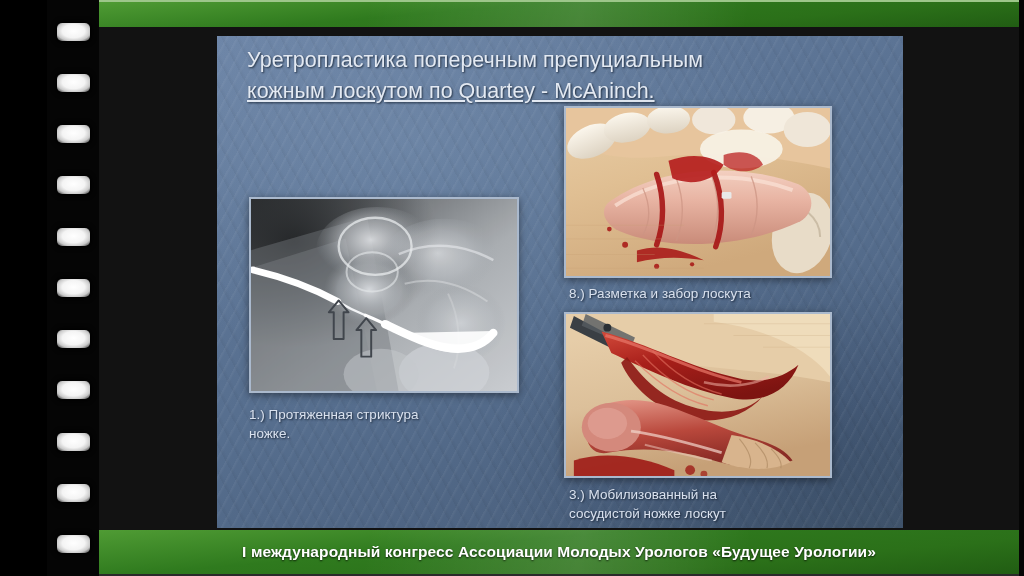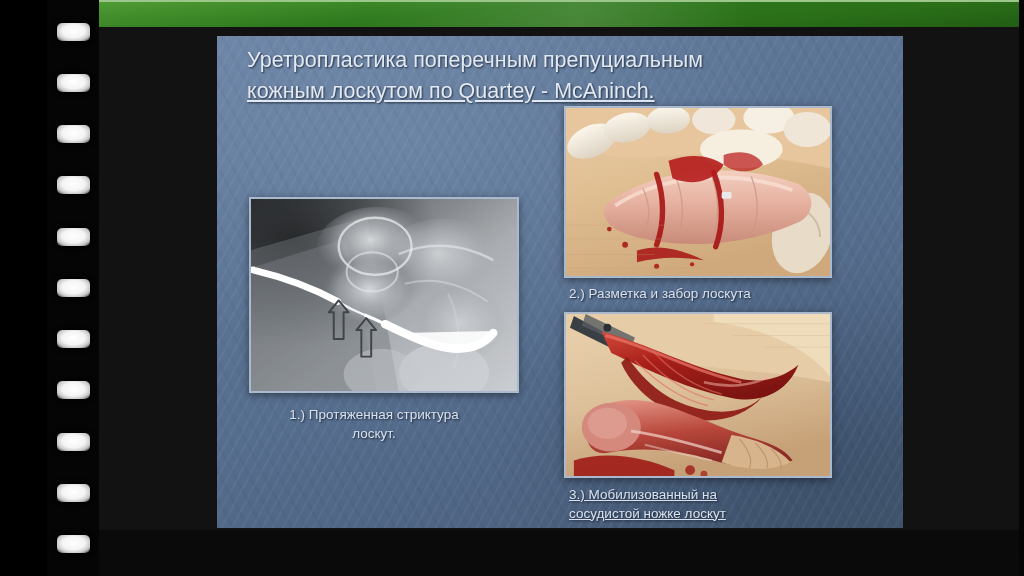--- a/index.html
+++ b/index.html
@@ -139,23 +139,23 @@
   
   #photo3 { left: 347px; top: 276px; width: 268px; height: 166px; }
 
   .cap {
     position: absolute;
     color: #d9e1ee;
     font-size: 13.5px;
     line-height: 1.38;
     text-shadow: 1px 1px 2px rgba(10,20,35,0.8);
   }
-  #cap1 { left: 32px; top: 370px; width: 250px; text-align: center; }
+  #cap1 { left: 32px; top: 370px; width: 250px; }
   #cap2 { left: 352px; top: 249px; width: 262px; }
-  #cap3 { left: 352px; top: 450px; width: 266px; text-decoration: underline; }
+  #cap3 { left: 352px; top: 450px; width: 266px; }
 </style>
 </head>
 <body>
 
 <div id="stage">
 
   <div class="letterbox"></div>
 
   <div class="slide">
 
@@ -222,21 +222,21 @@
         <g fill="none" stroke="#3b4148" stroke-width="2" stroke-linejoin="round">
           <path d="M107,133 L117,121 L127,133 L122,133 L122,160 L112,160 L112,133 Z"></path>
         </g>
 
         <rect x="0" y="0" width="270" height="196" fill="#ffffff" opacity="0.03"></rect>
       </svg>
     </div>
 
     <div class="cap" id="cap1">
       <span>1.) Протяженная стриктура</span><br>
-      <span>лоскут.</span>
+      <span>ножке.</span>
     </div>
 
     <div class="photo" id="photo2">
       <svg viewBox="0 0 268 172" preserveAspectRatio="none" width="100%" height="100%">
         <defs>
           <linearGradient id="skin2" x1="0" y1="0" x2="0.4" y2="1">
             <stop offset="0%" stop-color="#e8cda6"></stop>
             <stop offset="45%" stop-color="#e0bf93"></stop>
             <stop offset="100%" stop-color="#cfa97c"></stop>
           </linearGradient>
@@ -297,21 +297,21 @@
         <g stroke="#c79f72" stroke-width="0.8" opacity="0.35">
           <path d="M0,120 H120"></path>
             <path d="M0,134 H100"></path>
             <path d="M0,150 H90"></path>
             <path d="M0,164 H140"></path>
         </g>
       </svg>
     </div>
 
     <div class="cap" id="cap2">
-      <span>2.) Разметка и забор лоскута</span>
+      <span>8.) Разметка и забор лоскута</span>
     </div>
 
     <div class="photo" id="photo3">
       <svg viewBox="0 0 268 166" preserveAspectRatio="none" width="100%" height="100%">
         <defs>
           <linearGradient id="skin3" x1="0" y1="0" x2="0.3" y2="1">
             <stop offset="0%" stop-color="#ead2ae"></stop>
             <stop offset="55%" stop-color="#dcc09a"></stop>
             <stop offset="100%" stop-color="#c6a077"></stop>
           </linearGradient>
@@ -382,20 +382,24 @@
       <span>3.) Мобилизованный на</span><br>
       <span>сосудистой ножке лоскут</span>
     </div>
   </div>
 
 
   <div class="greenbar top">
     <div class="sheen"></div>
   </div>
 
+  <div class="greenbar bottom">
+    <div class="sheen"></div>
+    <div class="footer-text">I международный конгресс Ассоциации Молодых Урологов «Будущее Урологии»</div>
+  </div>
 
   <div class="filmstrip left" id="strip-left">
       <div class="sprocket"></div>
       <div class="sprocket"></div>
       <div class="sprocket"></div>
       <div class="sprocket"></div>
       <div class="sprocket"></div>
       <div class="sprocket"></div>
       <div class="sprocket"></div>
       <div class="sprocket"></div>

